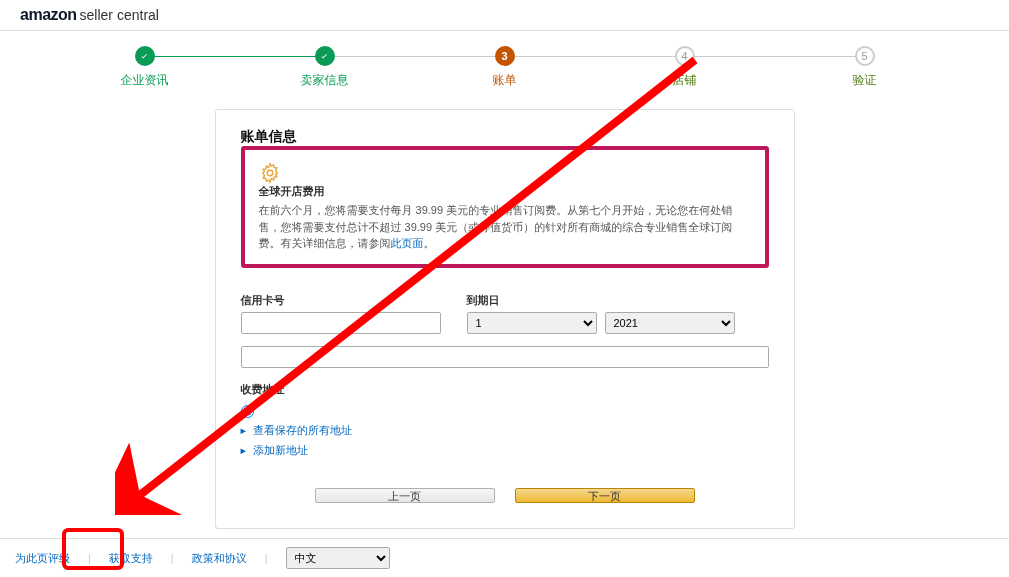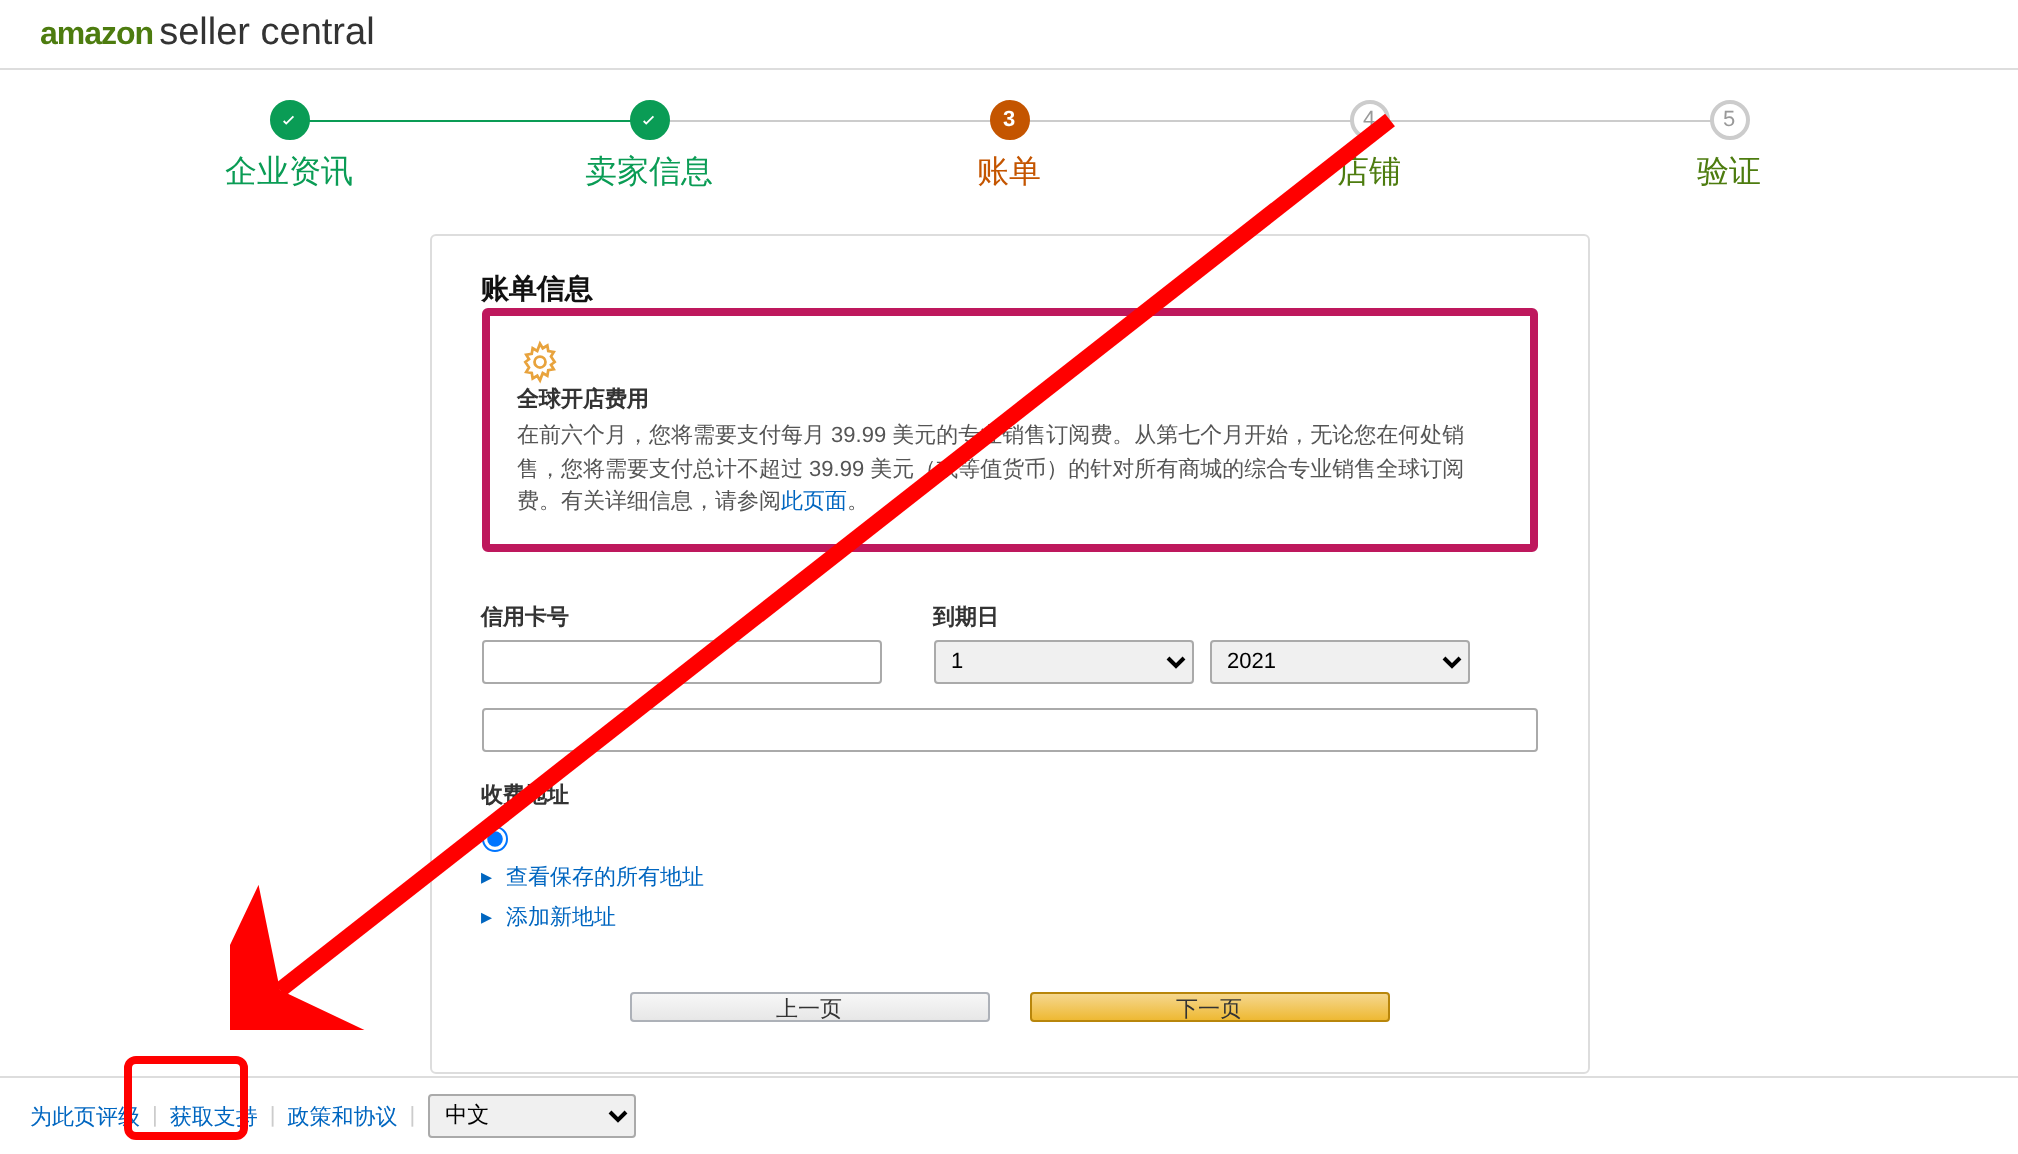--- a/index.html
+++ b/index.html
@@ -1,30 +1,30 @@
 <!DOCTYPE html>
 <html><head>
 <meta charset="utf-8">
 <style>
 * { box-sizing: border-box; margin: 0; padding: 0; }
 body { font-family: Arial, "Microsoft YaHei", sans-serif; font-size: 12px; color: #111; background: #fff; }
 .header { border-bottom: 1px solid #ddd; padding: 6px 20px; background: #fff; }
 .logo { display: flex; align-items: baseline; gap: 3px; }
-.logo-amazon { font-weight: bold; font-size: 16px; color: #4d7c0f; letter-spacing: -0.5px; }
-.logo-seller { font-size: 19px; color: #333; font-weight: normal; }
+.logo-amazon { font-weight: bold; font-size: 16px; color: #0f172a; letter-spacing: -0.5px; }
+.logo-seller { font-size: 14px; color: #333; font-weight: normal; }
 .stepper { display: flex; justify-content: center; align-items: flex-start; padding: 15px 0 20px; gap: 0; max-width: 900px; margin: 0 auto; position: relative; }
 .step { display: flex; flex-direction: column; align-items: center; position: relative; flex: 1; }
 .step-line { position: absolute; top: 10px; left: 50%; right: -50%; height: 1px; background: #ccc; z-index: 0; }
 .step:last-child .step-line { display: none; }
 .step-circle { width: 20px; height: 20px; border-radius: 50%; display: flex; align-items: center; justify-content: center; font-size: 11px; z-index: 1; position: relative; }
 .step-complete .step-circle { background: #0a9c55; color: #fff; border: 2px solid #0a9c55; }
 .step-active .step-circle { background: #c45500; color: #fff; border: 2px solid #c45500; font-weight: bold; }
 .step-pending .step-circle { background: #fff; color: #999; border: 2px solid #ccc; }
 .step-complete .step-line-active { background: #0a9c55; }
-.step-label { font-size: 16px; margin-top: 6px; }
+.step-label { font-size: 12px; margin-top: 6px; }
 .step-complete .step-label { color: #0a9c55; }
 .step-active .step-label { color: #c45500; }
 .step-pending .step-label { color: #4d7c0f; }
 .card { max-width: 580px; margin: 0 auto 40px; border: 1px solid #ddd; border-radius: 3px; padding: 18px 25px 25px; background: #fff; }
 .card-title { font-size: 14px; font-weight: bold; color: #111; }
 .card-sub { font-size: 11px; color: #888; margin-bottom: 16px; }
 .notice-box { border: 4px solid #be185d; border-radius: 3px; padding: 12px 14px; display: flex; margin-bottom: 25px; flex-direction: column; }
 .notice-icon { width: 22px; height: 22px; flex-shrink: 0; }
 .notice-content { flex: 1; }
 .notice-title { font-size: 11px; font-weight: bold; color: #333; margin-bottom: 3px; }
@@ -37,21 +37,21 @@
 .sel { height: 22px; border: 1px solid #aaa; border-radius: 2px; padding: 1px 4px; font-size: 11px; background: #f0f0f0; }
 .sel-row { display: flex; gap: 8px; }
 .radio-group { margin-top: 8px; }
 .radio-row { display: flex; align-items: center; gap: 5px; margin-bottom: 5px; font-size: 11px; }
 .link { color: #0066c0; font-size: 11px; cursor: pointer; }
 .bullet { color: #0066c0; font-size: 11px; margin-right: 2px; }
 .btn-row { display: flex; justify-content: center; gap: 20px; margin-top: 30px; }
 .btn { width: 180px; height: 15px; border-radius: 2px; font-size: 11px; cursor: pointer; }
 .btn-prev { background: linear-gradient(#f7f7f7,#e7e7e7); border: 1px solid #adb1b8; color: #333; }
 .btn-next { background: linear-gradient(#f5d78e,#eeb933); border: 1px solid #b8860b; color: #333; }
-.footer { position: fixed; bottom: 0; left: 0; right: 0; border-top: 1px solid #ddd; padding: 8px 15px; display: flex; align-items: center; gap: 6px; background: #fff; font-size: 11px; }
+.footer { position: fixed; bottom: 0; left: 0; right: 0; border-top: 1px solid #ddd; padding: 8px 15px; display: flex; align-items: center; gap: 18px; background: #fff; font-size: 11px; }
 .footer a { color: #0066c0; text-decoration: none; }
 .footer-sep { color: #ccc; }
 .annot-box { position: absolute; border: 4px solid #ff0000; border-radius: 6px; pointer-events: none; z-index: 100; }
 .annot-arrow { position: absolute; z-index: 99; pointer-events: none; }
 .check-svg { fill: #fff; }
 .gear-icon { fill: none; stroke: #e8a33d; stroke-width: 1.5; }
 </style>
 </head>
 <body>
 

